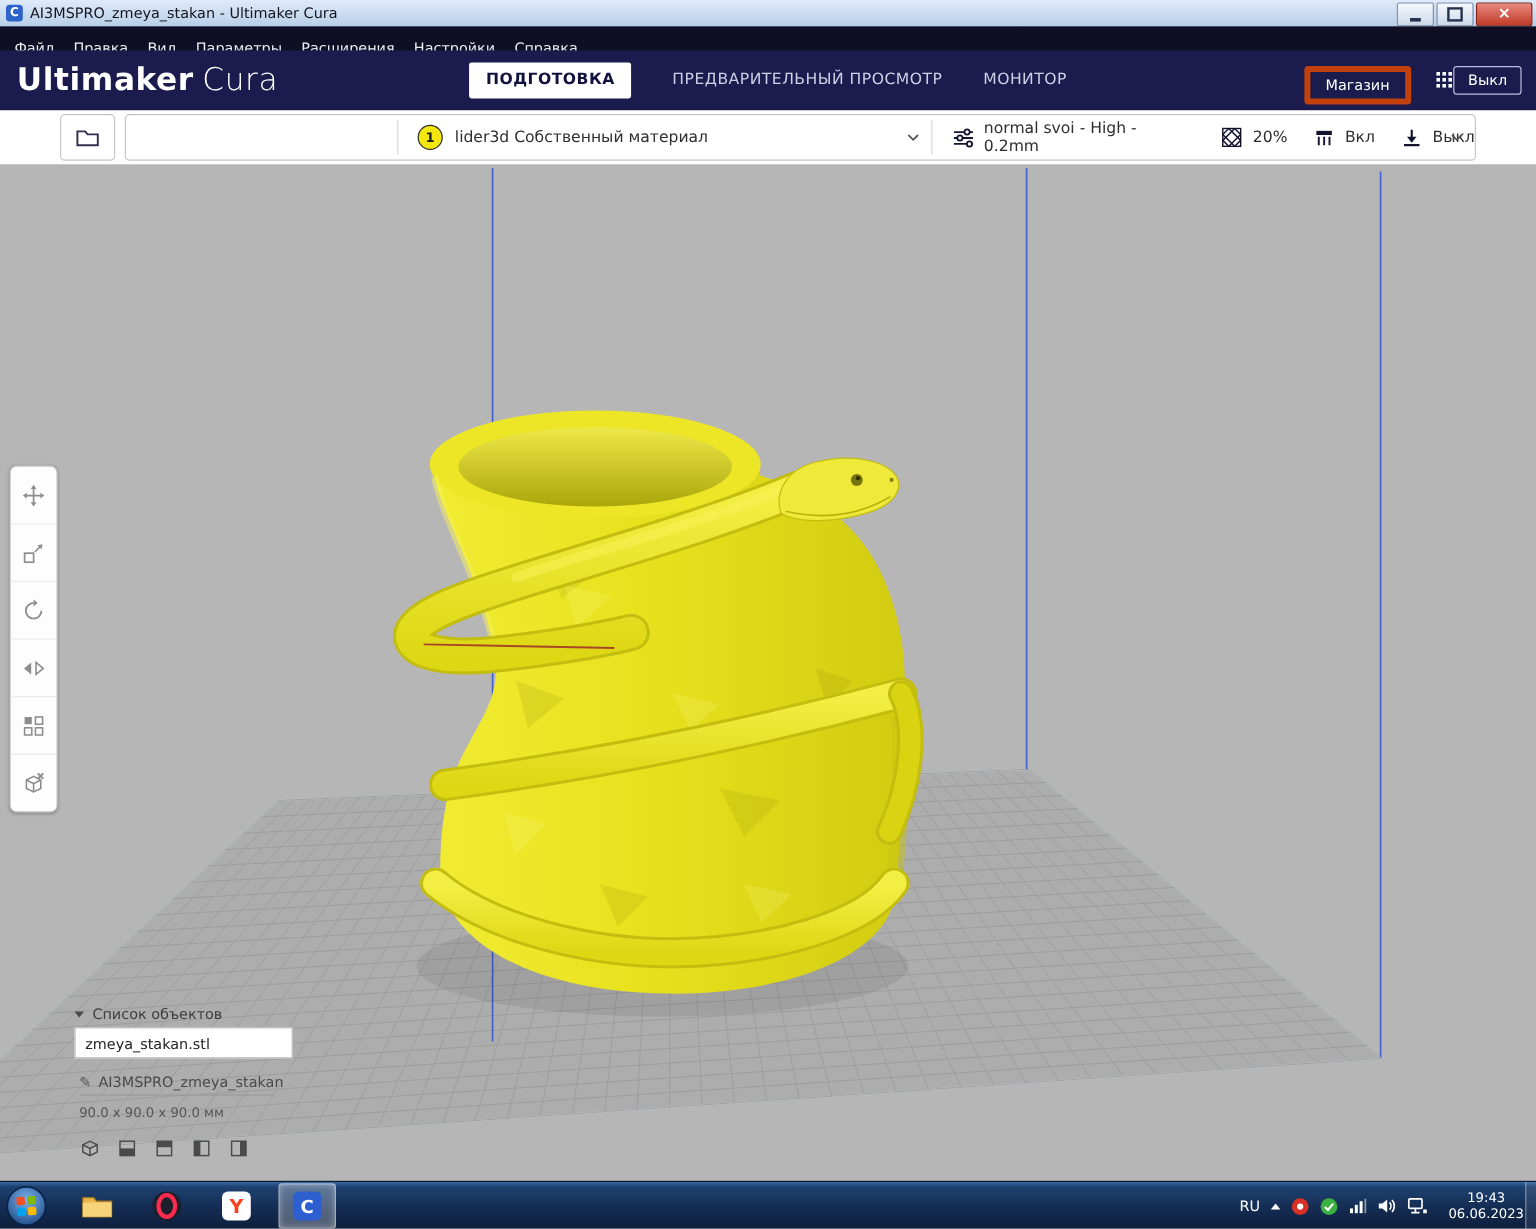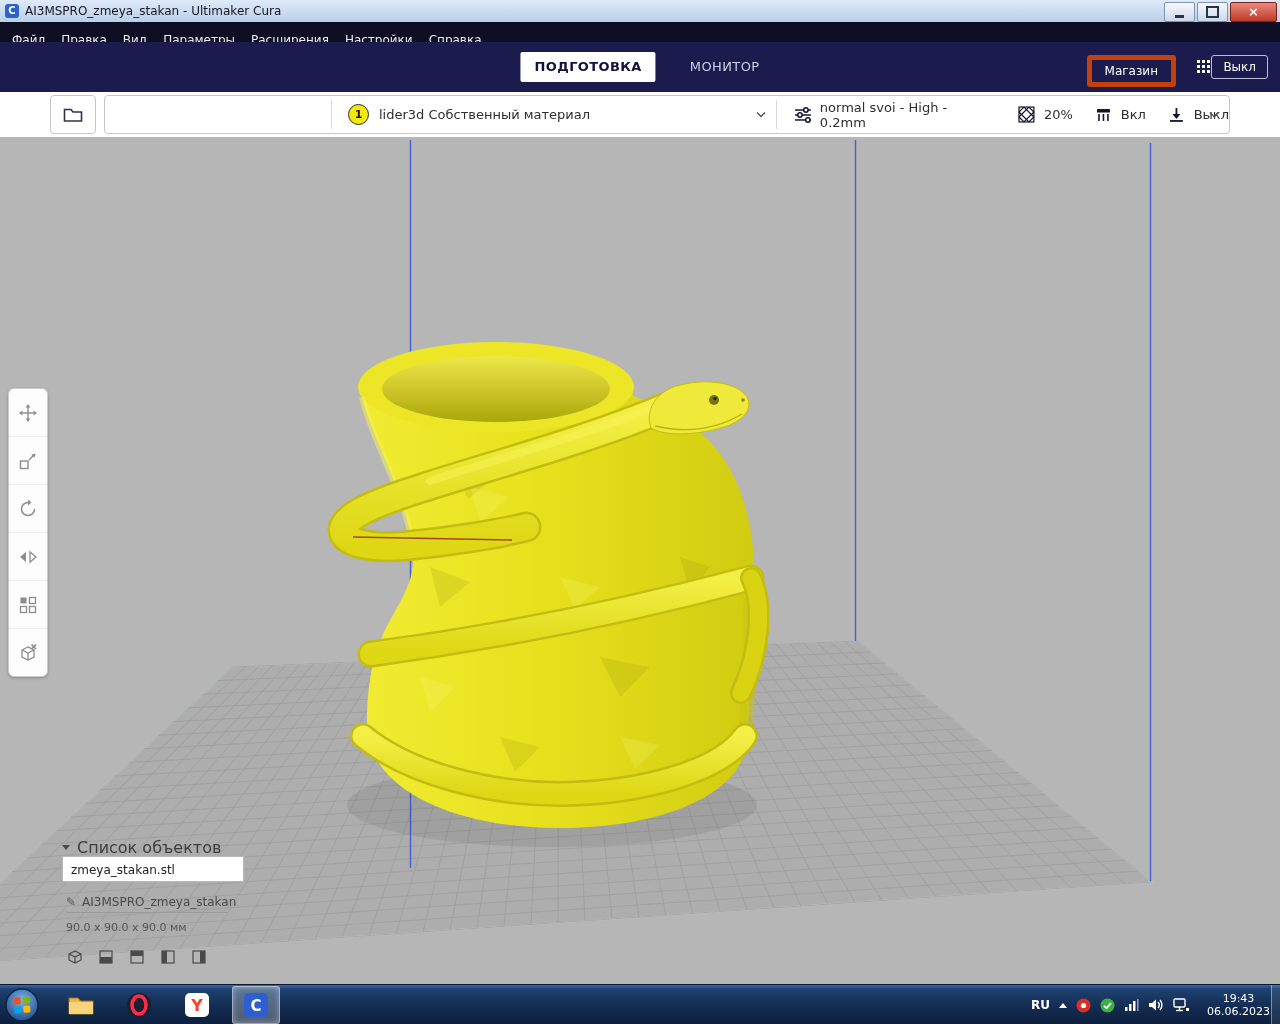--- a/index.html
+++ b/index.html
@@ -69,21 +69,21 @@
   .tool-btn + .tool-btn{border-top:1px solid #ececec}
 
   
   #viewport{position:absolute;left:0;top:137px;width:1280px;height:847px;background:#b6b6b6}
   #grid-lines line{stroke:#9d9d9d;stroke-width:.8}
 
   
   #objlist-header{position:absolute;left:62px;top:838px;display:flex;align-items:center;gap:7px;cursor:pointer}
   .tri-down{width:0;height:0;border-left:4px solid transparent;border-right:4px solid transparent;
     border-top:5px solid #4a4a4a}
-  #objlist-title{font-size:16px;color:#3d3d3d}
+  #objlist-title{font-size:12px;color:#3d3d3d}
   #objlist-item{position:absolute;left:62px;top:856px;width:182px;height:26px;background:#fff;
     border:1px solid #b8b8b8;font-size:12px;color:#222;line-height:26px;padding-left:8px;
     box-sizing:border-box;cursor:pointer}
   #model-name-row{position:absolute;left:66px;top:895px;display:flex;align-items:center;gap:6px;
     border-bottom:1px solid #9a9a9a;padding-bottom:3px;width:162px;cursor:text}
   #pencil{font-size:12px;color:#555}
   #model-name{font-size:12px;color:#4a4a4a;white-space:nowrap}
   #model-dims{position:absolute;left:66px;top:921px;font-size:11px;color:#555}
   #view-row{position:absolute;left:64px;top:946px;display:flex;gap:9px}
   .view-btn{width:22px;height:22px;display:flex;align-items:center;justify-content:center;cursor:pointer}
@@ -97,21 +97,21 @@
   
   #taskbar{position:absolute;left:0;top:984px;width:1280px;height:40px;
     background:linear-gradient(#3a6aa3 0%,#1e4170 10%,#142c52 55%,#0d1e3c 100%);
     border-top:1px solid #0a1830}
   #start-button{position:absolute;left:3px;top:1px;width:38px;height:38px;cursor:pointer}
   #task-apps{position:absolute;left:58px;top:0;height:40px;display:flex;gap:12px;align-items:center}
   .task-btn{width:46px;height:36px;border-radius:3px;display:flex;align-items:center;justify-content:center;cursor:pointer}
   .task-btn.active{background:rgba(255,255,255,.28);border:1px solid rgba(255,255,255,.45);
     box-shadow:inset 0 0 6px rgba(255,255,255,.35)}
   #tray{position:absolute;right:10px;top:0;height:40px;display:flex;align-items:center;gap:9px}
-  #lang{color:#fff;font-size:12px;font-weight:bold;cursor:pointer}
+  #lang{color:#fff;font-size:12px;font-weight:normal;cursor:pointer}
   .tri-up{width:0;height:0;border-left:4px solid transparent;border-right:4px solid transparent;
     border-bottom:5px solid #fff;cursor:pointer}
   .tray-ico{display:flex;align-items:center;justify-content:center;cursor:pointer}
   #clock{color:#fff;font-size:11px;line-height:13px;text-align:center;cursor:default;margin-left:8px}
   #show-desktop{position:absolute;right:0;top:0;width:8px;height:40px;
     border-left:1px solid rgba(255,255,255,.4);background:rgba(255,255,255,.08);cursor:pointer}
 </style>
 </head>
 <body>
 
@@ -135,22 +135,26 @@
     <span class="menu-item">Файл</span>
     <span class="menu-item">Правка</span>
     <span class="menu-item">Вид</span>
     <span class="menu-item">Параметры</span>
     <span class="menu-item">Расширения</span>
     <span class="menu-item">Настройки</span>
     <span class="menu-item">Справка</span>
   </div>
 
   <div id="header">
+    <div id="brand">
+      <b>Ultimaker</b><span class="light">Cura</span>
+    </div>
     <div id="stage-tabs">
       <span class="stage-tab active">ПОДГОТОВКА</span>
+      <span class="stage-tab">ПРЕДВАРИТЕЛЬНЫЙ ПРОСМОТР</span>
       <span class="stage-tab">МОНИТОР</span>
     </div>
     <span id="store-btn">Магазин</span>
     <span id="apps-grid">
         <i></i>
         <i></i>
         <i></i>
         <i></i>
         <i></i>
         <i></i>

